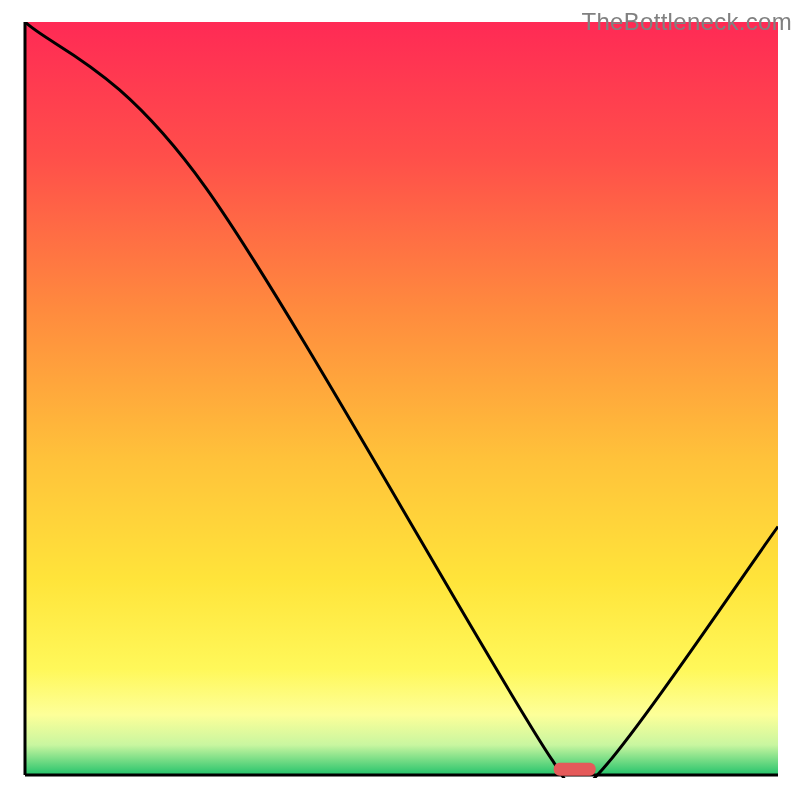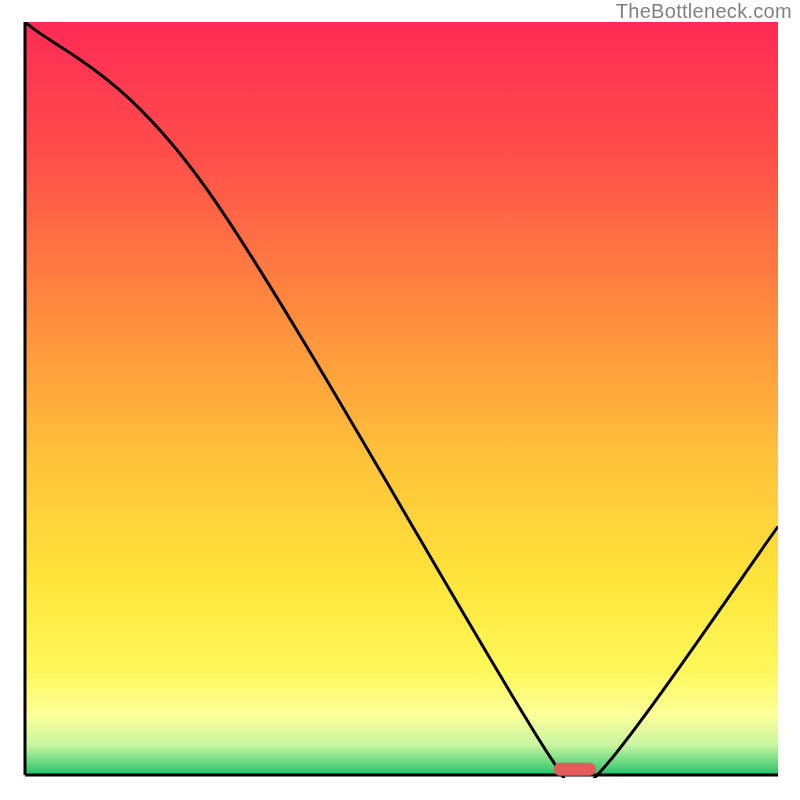--- a/index.html
+++ b/index.html
@@ -11,24 +11,24 @@
   overflow: hidden;
 }
 .outer {
   width: 800px;
   height: 800px;
   background: #fff;
   position: relative;
 }
 .watermark {
   position: absolute;
-  top: 0;
+  top: 8px;
   right: 8px;
   font-family: Arial, Helvetica, sans-serif;
-  font-size: 20px;
+  font-size: 24px;
   color: #808080;
   font-weight: 400;
   letter-spacing: 0.3px;
   z-index: 40;
 }
 .plot {
   position: absolute;
   left: 22px;
   top: 22px;
   width: 756px;

